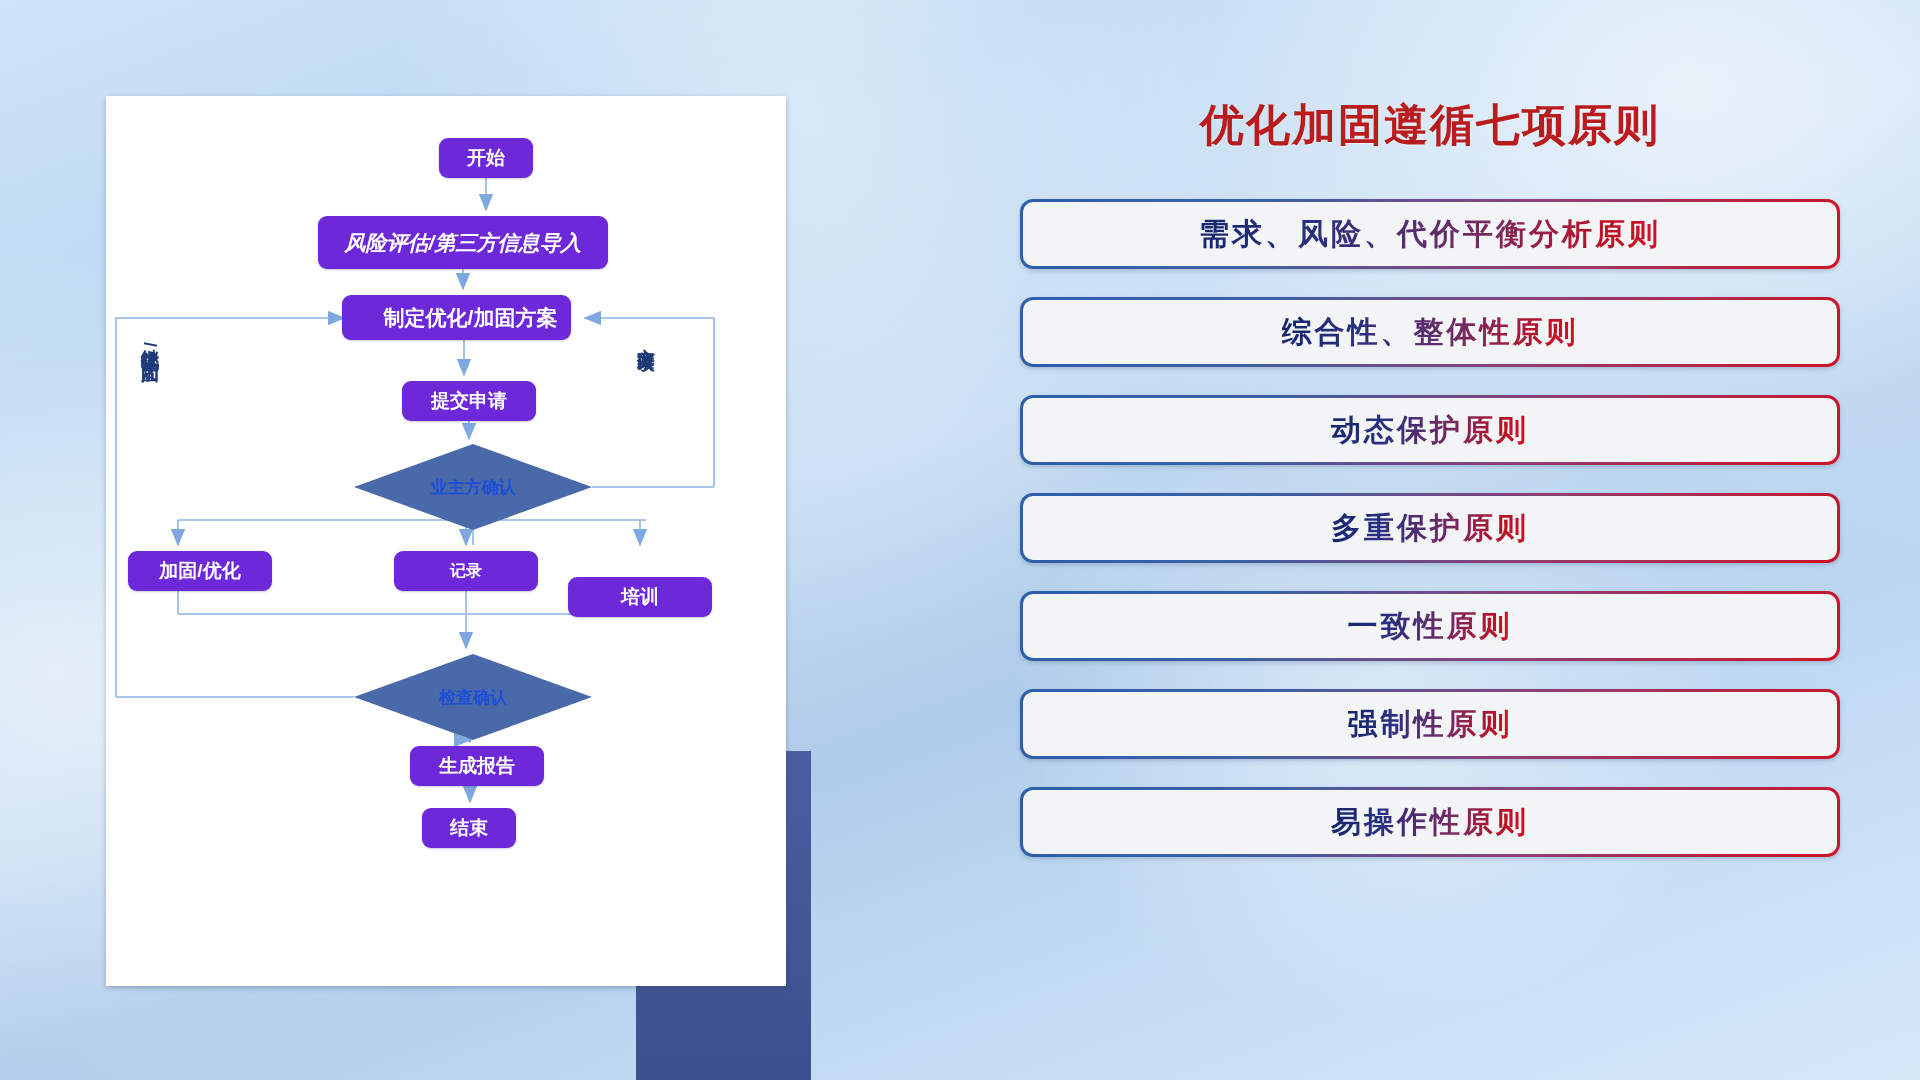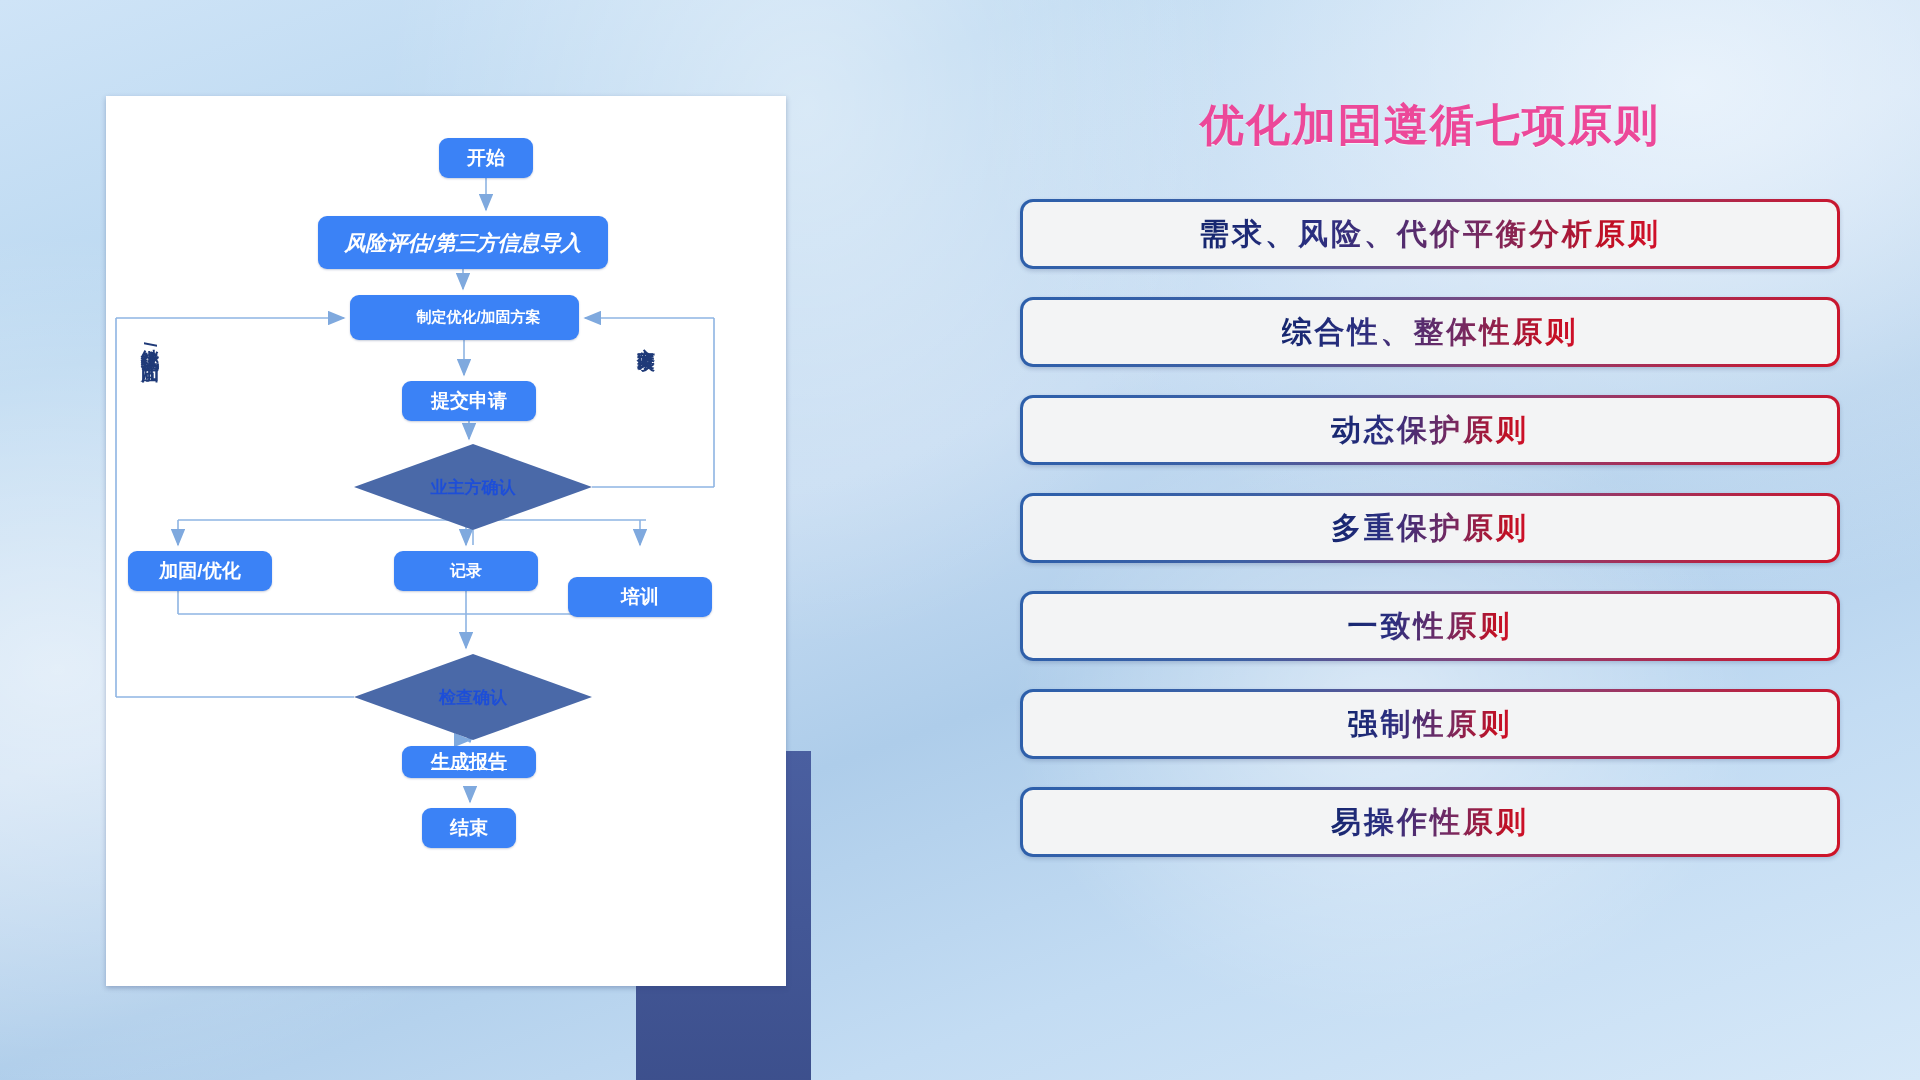--- a/index.html
+++ b/index.html
@@ -27,21 +27,21 @@
     box-shadow:0 2px 5px rgba(40,60,110,.32);
   }
   .flow-canvas { position:absolute; left:0; top:0; width:680px; height:890px; }
 
   
   .node {
     position:absolute; display:flex; align-items:center; justify-content:center;
     color:#ffffff; font-weight:bold; white-space:nowrap; z-index:4;
   }
   .box {
-    background:#3b82f6; border-radius:9px;
+    background:#6d28d9; border-radius:9px;
     box-shadow:0 1px 2px rgba(40,60,110,.25);
     text-align:right;
   }
   .diamond-wrap { position:absolute; z-index:4; }
   .diamond-wrap svg { position:absolute; left:0; top:0; }
   .diamond-label {
     position:absolute; left:0; top:0; width:100%; height:100%;
     display:flex; align-items:center; justify-content:center;
     color:#1d4ed8; font-weight:bold; white-space:nowrap;
   }
@@ -49,21 +49,21 @@
     position:absolute; z-index:5;
     writing-mode:vertical-rl; text-orientation:upright;
     color:#1f3a78; font-weight:bold; font-size:18px; letter-spacing:2px;
     line-height:1.06;
   }
   .vlabel.slash { text-orientation:mixed; }
 
   
   #principles { position:absolute; left:1020px; top:96px; width:820px; }
   #panel-title {
-    font-size:44px; font-weight:bold; color:#ec4899; text-align:center;
+    font-size:44px; font-weight:bold; color:#b91c1c; text-align:center;
     letter-spacing:2px; margin-bottom:44px;
     text-shadow:0 1px 1px rgba(255,255,255,.6);
   }
   .p-card {
     position:relative; height:70px; margin-bottom:28px;
     border-radius:13px; padding:3px;
     background:linear-gradient(118deg,#2c5fab 0%,#3d60a4 30%,#8e3f73 62%,#cf1226 100%);
     box-shadow:0 2px 4px rgba(40,60,110,.22);
   }
   .p-card-inner {
@@ -208,21 +208,21 @@
         </g>
       </svg>
 
       <div id="node-host">
           <div class="node box" style="left: 333px; top: 42px; width: 94px; height: 40px; font-size: 19px;">
             <span>开始</span>
           </div>
           <div class="node box" style="left: 212px; top: 120px; width: 290px; height: 53px; font-size: 21px; font-style: italic;">
             <span>风险评估/第三方信息导入</span>
           </div>
-          <div class="node box" style="left: 244px; top: 199px; width: 229px; height: 45px; font-size: 15px; padding-left: 28px;">
+          <div class="node box" style="left: 236px; top: 199px; width: 229px; height: 45px; font-size: 21px; padding-left: 28px;">
             <span>制定优化/加固方案</span>
           </div>
           <div class="node box" style="left: 296px; top: 285px; width: 134px; height: 40px; font-size: 19px;">
             <span>提交申请</span>
           </div>
           <div class="diamond-wrap" style="left: 248px; top: 348px; width: 238px; height: 86px;">
             <svg width="238" height="86" viewBox="0 0 238 86">
            <polygon points="119,0 238,43 119,86 0,43" fill="#4a69a8"></polygon>
          </svg>
             <div class="diamond-label" style="font-size: 17px;">业主方确认</div>
@@ -235,21 +235,21 @@
           </div>
           <div class="node box" style="left: 462px; top: 481px; width: 144px; height: 40px; font-size: 19px;">
             <span>培训</span>
           </div>
           <div class="diamond-wrap" style="left: 248px; top: 558px; width: 238px; height: 86px;">
             <svg width="238" height="86" viewBox="0 0 238 86">
            <polygon points="119,0 238,43 119,86 0,43" fill="#4a69a8"></polygon>
          </svg>
             <div class="diamond-label" style="font-size: 17px;">检查确认</div>
           </div>
-          <div class="node box" style="left: 296px; top: 650px; width: 134px; height: 32px; font-size: 19px; text-decoration: underline;">
+          <div class="node box" style="left: 304px; top: 650px; width: 134px; height: 40px; font-size: 19px;">
             <span>生成报告</span>
           </div>
           <div class="node box" style="left: 316px; top: 712px; width: 94px; height: 40px; font-size: 19px;">
             <span>结束</span>
           </div>
         </div>
 
       <div class="vlabel slash" style="left:34px;top:238px;">继续优化/加固</div>
       <div class="vlabel" style="left:530px;top:238px;">方案修改</div>
 

